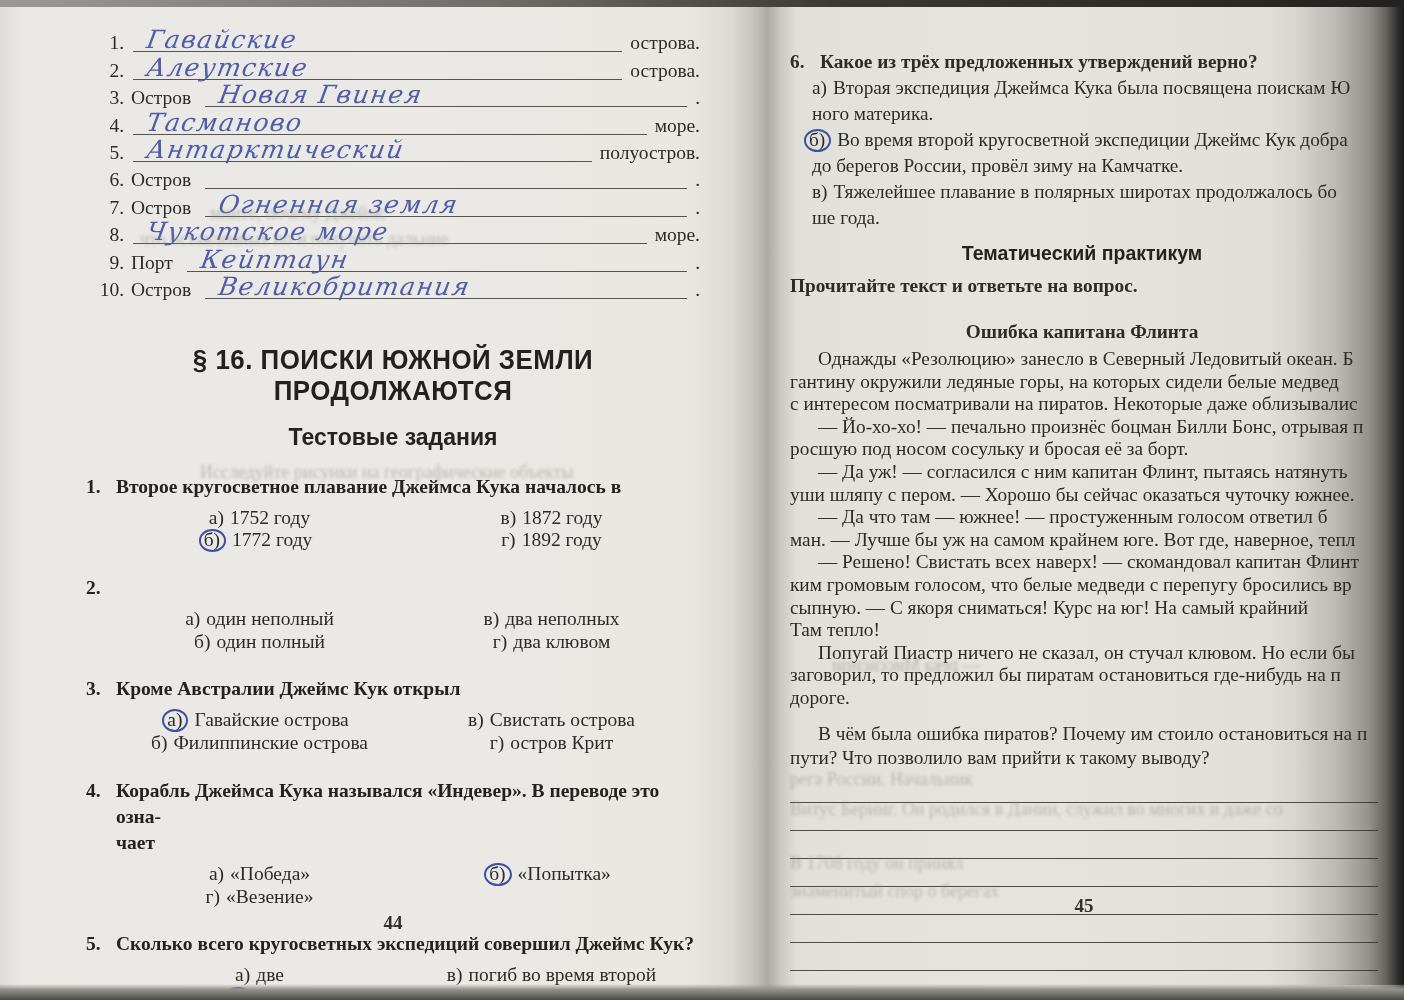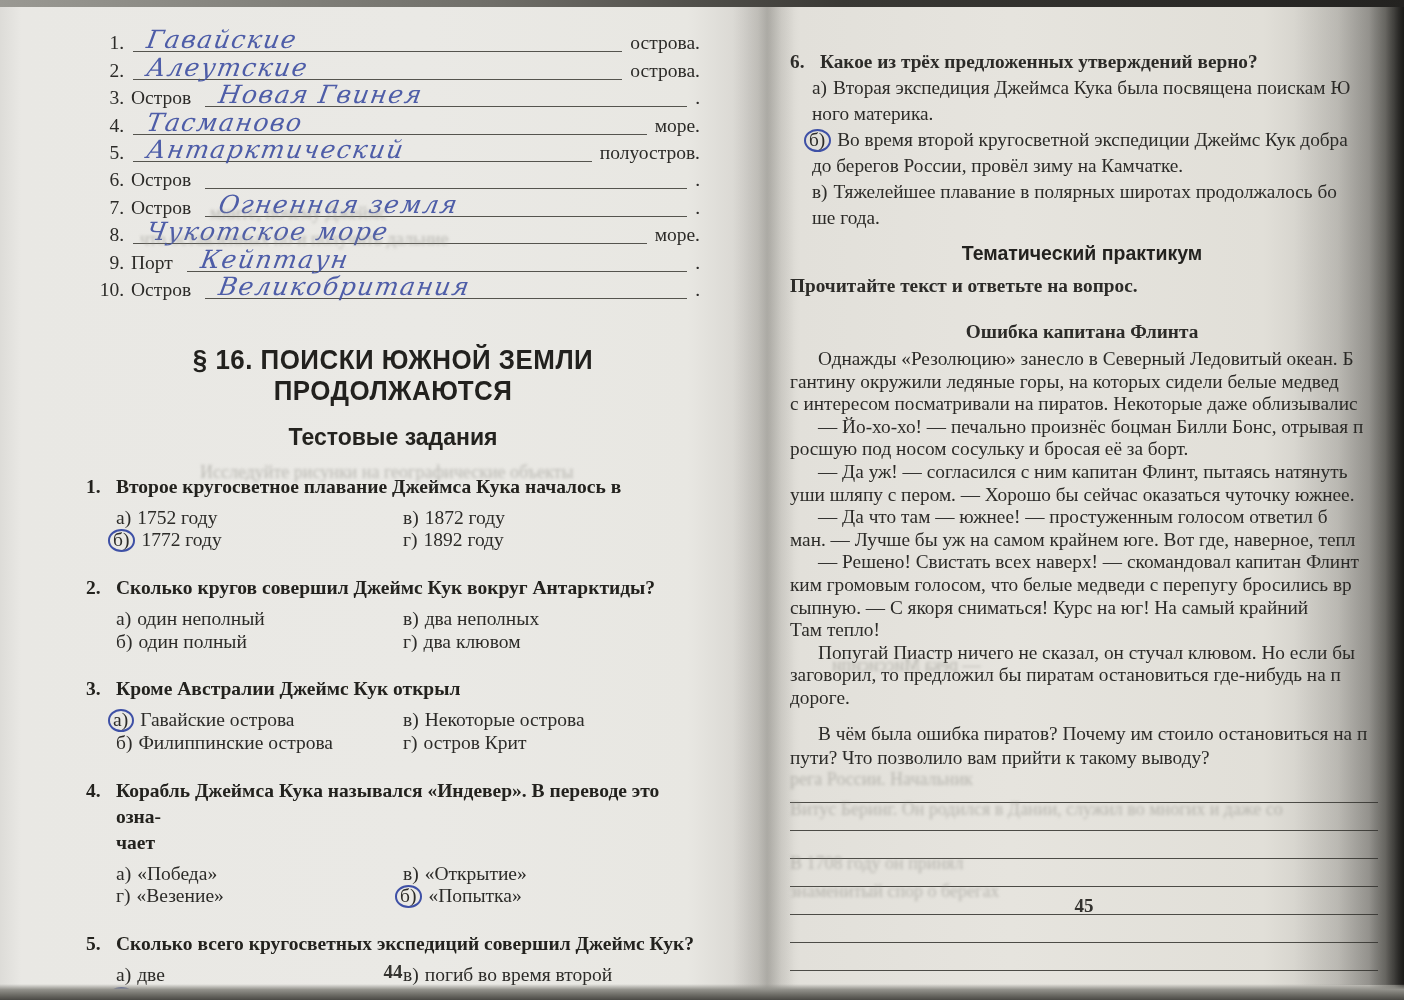--- a/index.html
+++ b/index.html
@@ -50,28 +50,28 @@
   }
   .tests-header{
     margin-top:17px;text-align:center;
     font-family:"Liberation Sans", sans-serif;font-weight:bold;
     font-size:23px;color:#24231f;
   }
   .q{margin-top:23px;}
   .q-head{display:flex;font-weight:bold;font-size:19.5px;line-height:26px;color:#23221e;}
   .q-num{flex:none;width:30px;}
   .opts{display:grid;grid-template-columns:287px 1fr;margin:7px 0 0 30px;font-size:19.5px;line-height:22.5px;}
-  .opt{white-space:nowrap;padding:0;}
+  .opt{white-space:nowrap;padding:0;text-align:center;}
   .otext{margin-left:6px;}
   .letter{display:inline-block;}
   .circled{
     border:2px solid #3e50a6;border-radius:50%;
     padding:0 4px 2px 3px;margin:-2px 0 0 -8px;line-height:17px;
   }
-  .pagenum{position:absolute;top:954px;font-weight:bold;font-size:19px;text-align:center;color:#33322e;}
+  .pagenum{position:absolute;top:905px;font-weight:bold;font-size:19px;text-align:center;color:#33322e;}
   .pagenum.pl{left:86px;width:614px;}
   
   .page-right{position:absolute;left:772px;top:7px;width:632px;height:978px;overflow:hidden;color:#2c2b28;}
   .content-r{position:absolute;left:18px;top:42px;width:770px;font-size:19.3px;}
   .q6-head{display:flex;font-weight:bold;line-height:26px;white-space:nowrap;}
   .q6-head .q-num{width:30px;}
   .q6-body{margin-left:22px;}
   .ln{white-space:nowrap;}
   .q6-body .ln{line-height:26px;height:26px;}
   .hdr-sans{
@@ -194,58 +194,54 @@
           <div class="opts">
             <div class="opt"><span class="letter">а)</span><span class="otext">1752 году</span></div>
             <div class="opt"><span class="letter">в)</span><span class="otext">1872 году</span></div>
             <div class="opt"><span class="letter circled">б)</span><span class="otext">1772 году</span></div>
             <div class="opt"><span class="letter">г)</span><span class="otext">1892 году</span></div>
           </div>
         </div>
         <div class="q">
           <div class="q-head">
             <span class="q-num">2.</span>
-            <div>
-              <div>Сколько кругов совершил Джеймс Кук вокруг Антарктиды?</div>
-            </div>
           </div>
           <div class="opts">
             <div class="opt"><span class="letter">а)</span><span class="otext">один неполный</span></div>
             <div class="opt"><span class="letter">в)</span><span class="otext">два неполных</span></div>
             <div class="opt"><span class="letter">б)</span><span class="otext">один полный</span></div>
             <div class="opt"><span class="letter">г)</span><span class="otext">два клювом</span></div>
           </div>
         </div>
         <div class="q">
           <div class="q-head">
             <span class="q-num">3.</span>
             <div>
               <div>Кроме Австралии Джеймс Кук открыл</div>
             </div>
           </div>
           <div class="opts">
             <div class="opt"><span class="letter circled">а)</span><span class="otext">Гавайские острова</span></div>
-            <div class="opt"><span class="letter">в)</span><span class="otext">Некоторые острова</span></div>
+            <div class="opt"><span class="letter">в)</span><span class="otext">Свистать острова</span></div>
             <div class="opt"><span class="letter">б)</span><span class="otext">Филиппинские острова</span></div>
             <div class="opt"><span class="letter">г)</span><span class="otext">остров Крит</span></div>
           </div>
         </div>
         <div class="q">
           <div class="q-head">
             <span class="q-num">4.</span>
             <div>
               <div>Корабль Джеймса Кука назывался «Индевер». В переводе это озна-</div>
               <div>чает</div>
             </div>
           </div>
           <div class="opts">
             <div class="opt"><span class="letter">а)</span><span class="otext">«Победа»</span></div>
-            <div class="opt"><span class="letter">в)</span><span class="otext">«Открытие»</span></div>
+            <div class="opt"><span class="letter circled">б)</span><span class="otext">«Попытка»</span></div>
             <div class="opt"><span class="letter">г)</span><span class="otext">«Везение»</span></div>
-            <div class="opt"><span class="letter circled">б)</span><span class="otext">«Попытка»</span></div>
           </div>
         </div>
         <div class="q">
           <div class="q-head">
             <span class="q-num">5.</span>
             <div>
               <div>Сколько всего кругосветных экспедиций совершил Джеймс Кук?</div>
             </div>
           </div>
           <div class="opts">

